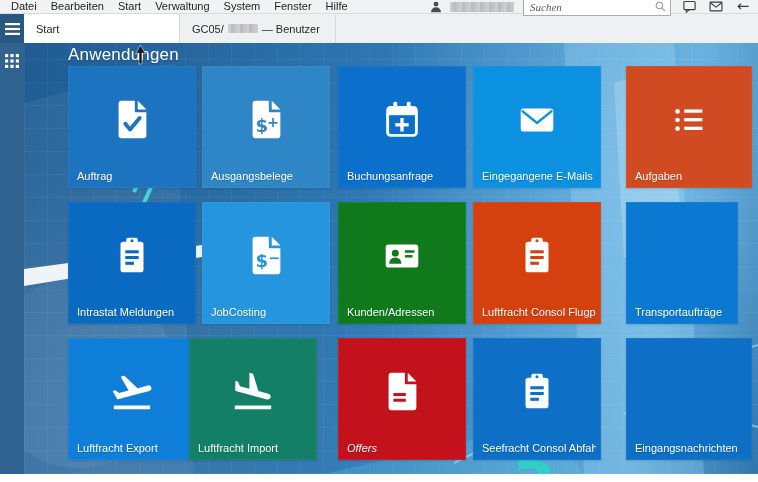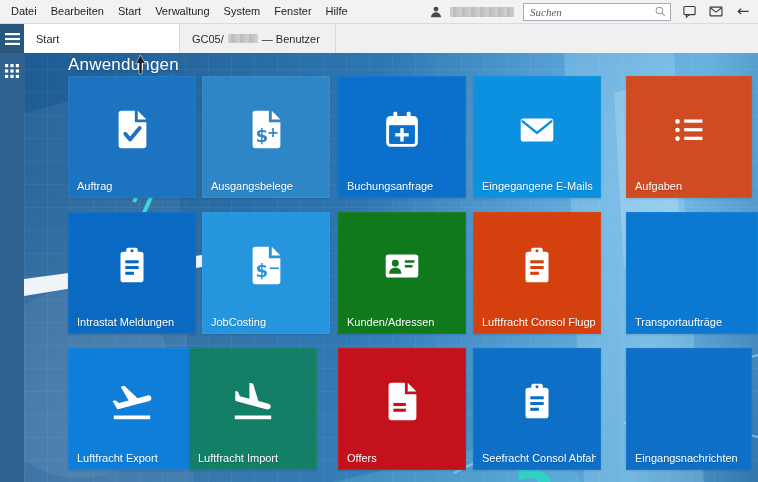--- a/index.html
+++ b/index.html
@@ -1,21 +1,21 @@
 <!DOCTYPE html>
 <html><head>
 <meta charset="utf-8">
 <style>
   * { margin:0; padding:0; box-sizing:border-box; }
   html,body { width:758px; height:482px; overflow:hidden; }
   body { font-family:"Liberation Sans","DejaVu Sans",sans-serif; background:#e8e8e8; }
   .window { position:relative; width:758px; height:482px; background:#fff; overflow:hidden; }
 
   
-  .menubar { height:24px; background:#f1f2f4; border-bottom:1px solid #d9dbdd;
+  .menubar { height:14px; background:#f1f2f4; border-bottom:1px solid #d9dbdd;
              display:flex; align-items:center; padding:0 4px 0 4px; }
   .menu-item { font-size:11px; color:#1f1f1f; padding:0 7px; line-height:21px; cursor:default; }
   .menubar-right { margin-left:auto; display:flex; align-items:center; gap:9px; padding-right:2px; }
   .user-chip { display:flex; align-items:center; gap:5px; }
   .redacted { display:inline-block; height:10px; border-radius:1px;
               background:repeating-linear-gradient(90deg,#cdcdcd 0 3px,#bdbdbd 3px 6px,#c6c6c6 6px 9px); }
   .redacted.big { width:64px; }
   .redacted.small { width:30px; height:9px; }
   .searchbox { width:148px; height:18px; background:#fff; border:1px solid #a9adb3;
                display:flex; align-items:center; padding:0 3px 0 6px; }
@@ -290,21 +290,21 @@
                 <rect x="12" y="9" width="24" height="32" rx="3" fill="#fff"></rect>
                 <rect x="18" y="5" width="12" height="7" rx="2" fill="#fff"></rect>
                 <circle cx="24" cy="8" r="1.6" fill="var(--tile)"></circle>
                 <rect x="17" y="18" width="14" height="3.2" fill="var(--tile)"></rect>
                 <rect x="17" y="24" width="14" height="3.2" fill="var(--tile)"></rect>
                 <rect x="17" y="30" width="9" height="3.2" fill="var(--tile)"></rect>
               </svg>
             </div>
             <div class="tile-label">Luftfracht Consol Flugp...</div>
           </div>
-          <div class="tile" style="left: 602px; top: 159px; width: 132px; background: rgb(11, 121, 210); --tile: #0b79d2;">
+          <div class="tile" style="left: 602px; top: 159px; width: 112px; background: rgb(11, 121, 210); --tile: #0b79d2;">
             <div class="tile-label">Transportaufträge</div>
           </div>
           <div class="tile" style="left: 44px; top: 295px; background: rgb(14, 126, 216); --tile: #0e7ed8;">
             <div class="tile-icon">
               <svg viewBox="0 0 48 48" fill="#fff">
                 <g transform="scale(2)">
                   <path d="M2.5 19h19v2h-19v-2zm19.57-9.36c-.21-.8-1.04-1.28-1.84-1.06l-5.31 1.42-6.9-6.43-1.93.51 4.14 7.17-4.97 1.33-1.97-1.54-1.45.39 2.59 4.49s7.12-1.9 16.57-4.43c.81-.23 1.28-1.05 1.07-1.85z"></path>
                 </g>
               </svg>
             </div>
@@ -313,21 +313,21 @@
           <div class="tile" style="left: 165px; top: 295px; background: rgb(19, 127, 102); --tile: #137f66;">
             <div class="tile-icon">
               <svg viewBox="0 0 48 48" fill="#fff">
                 <g transform="scale(2)">
                   <path d="M2.5 19h19v2h-19v-2zm7.18-5.73l4.35 1.16 5.31 1.42c.8.21 1.62-.26 1.84-1.06.21-.8-.26-1.62-1.06-1.84l-5.31-1.42-2.76-9.03-1.93-.5v8.28l-4.97-1.33-.93-2.32-1.45-.39v5.17l1.6.43 5.31 1.43z"></path>
                 </g>
               </svg>
             </div>
             <div class="tile-label">Luftfracht Import</div>
           </div>
-          <div class="tile" style="left: 314px; top: 295px; background: rgb(195, 18, 27); --tile: #c3121b;">
+          <div class="tile" style="left: 314px; top: 295px; background: rgb(195, 18, 27); font-style: italic; --tile: #c3121b;">
             <div class="tile-icon">
               <svg viewBox="0 0 48 48">
                 <path d="M13 4 H27 L27 16 H39 V40 a3 3 0 0 1 -3 3 H13 a3 3 0 0 1 -3 -3 V7 a3 3 0 0 1 3 -3 Z" fill="#fff"></path>
                 <path d="M30 4 L39 13 L30 13 Z" fill="#fff"></path>
                 <rect x="15" y="25" width="13" height="3.2" fill="var(--tile)"></rect>
                 <rect x="15" y="31" width="13" height="3.2" fill="var(--tile)"></rect>
               </svg>
             </div>
             <div class="tile-label">Offers</div>
           </div>

